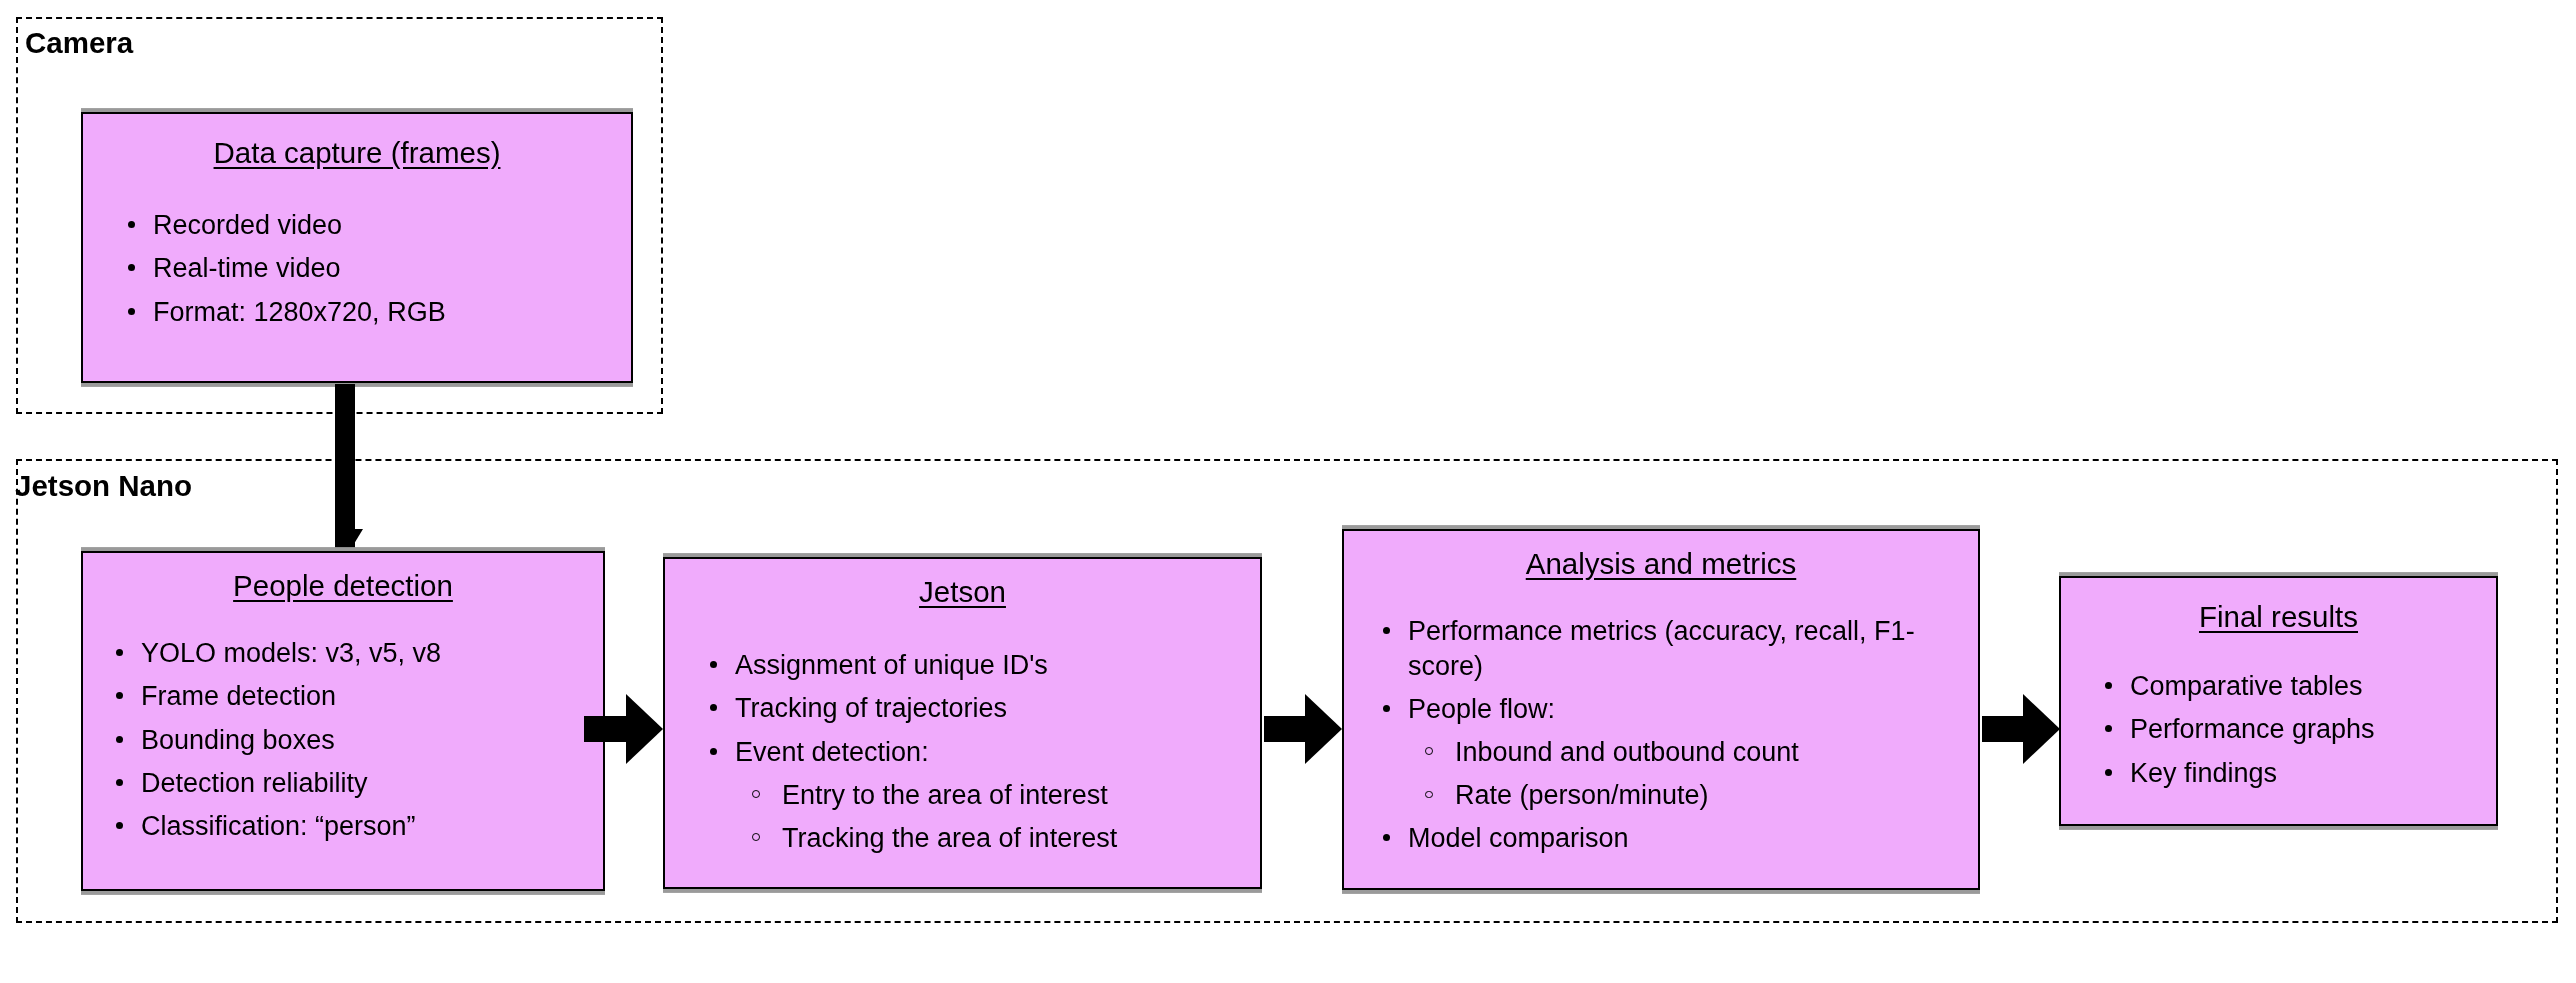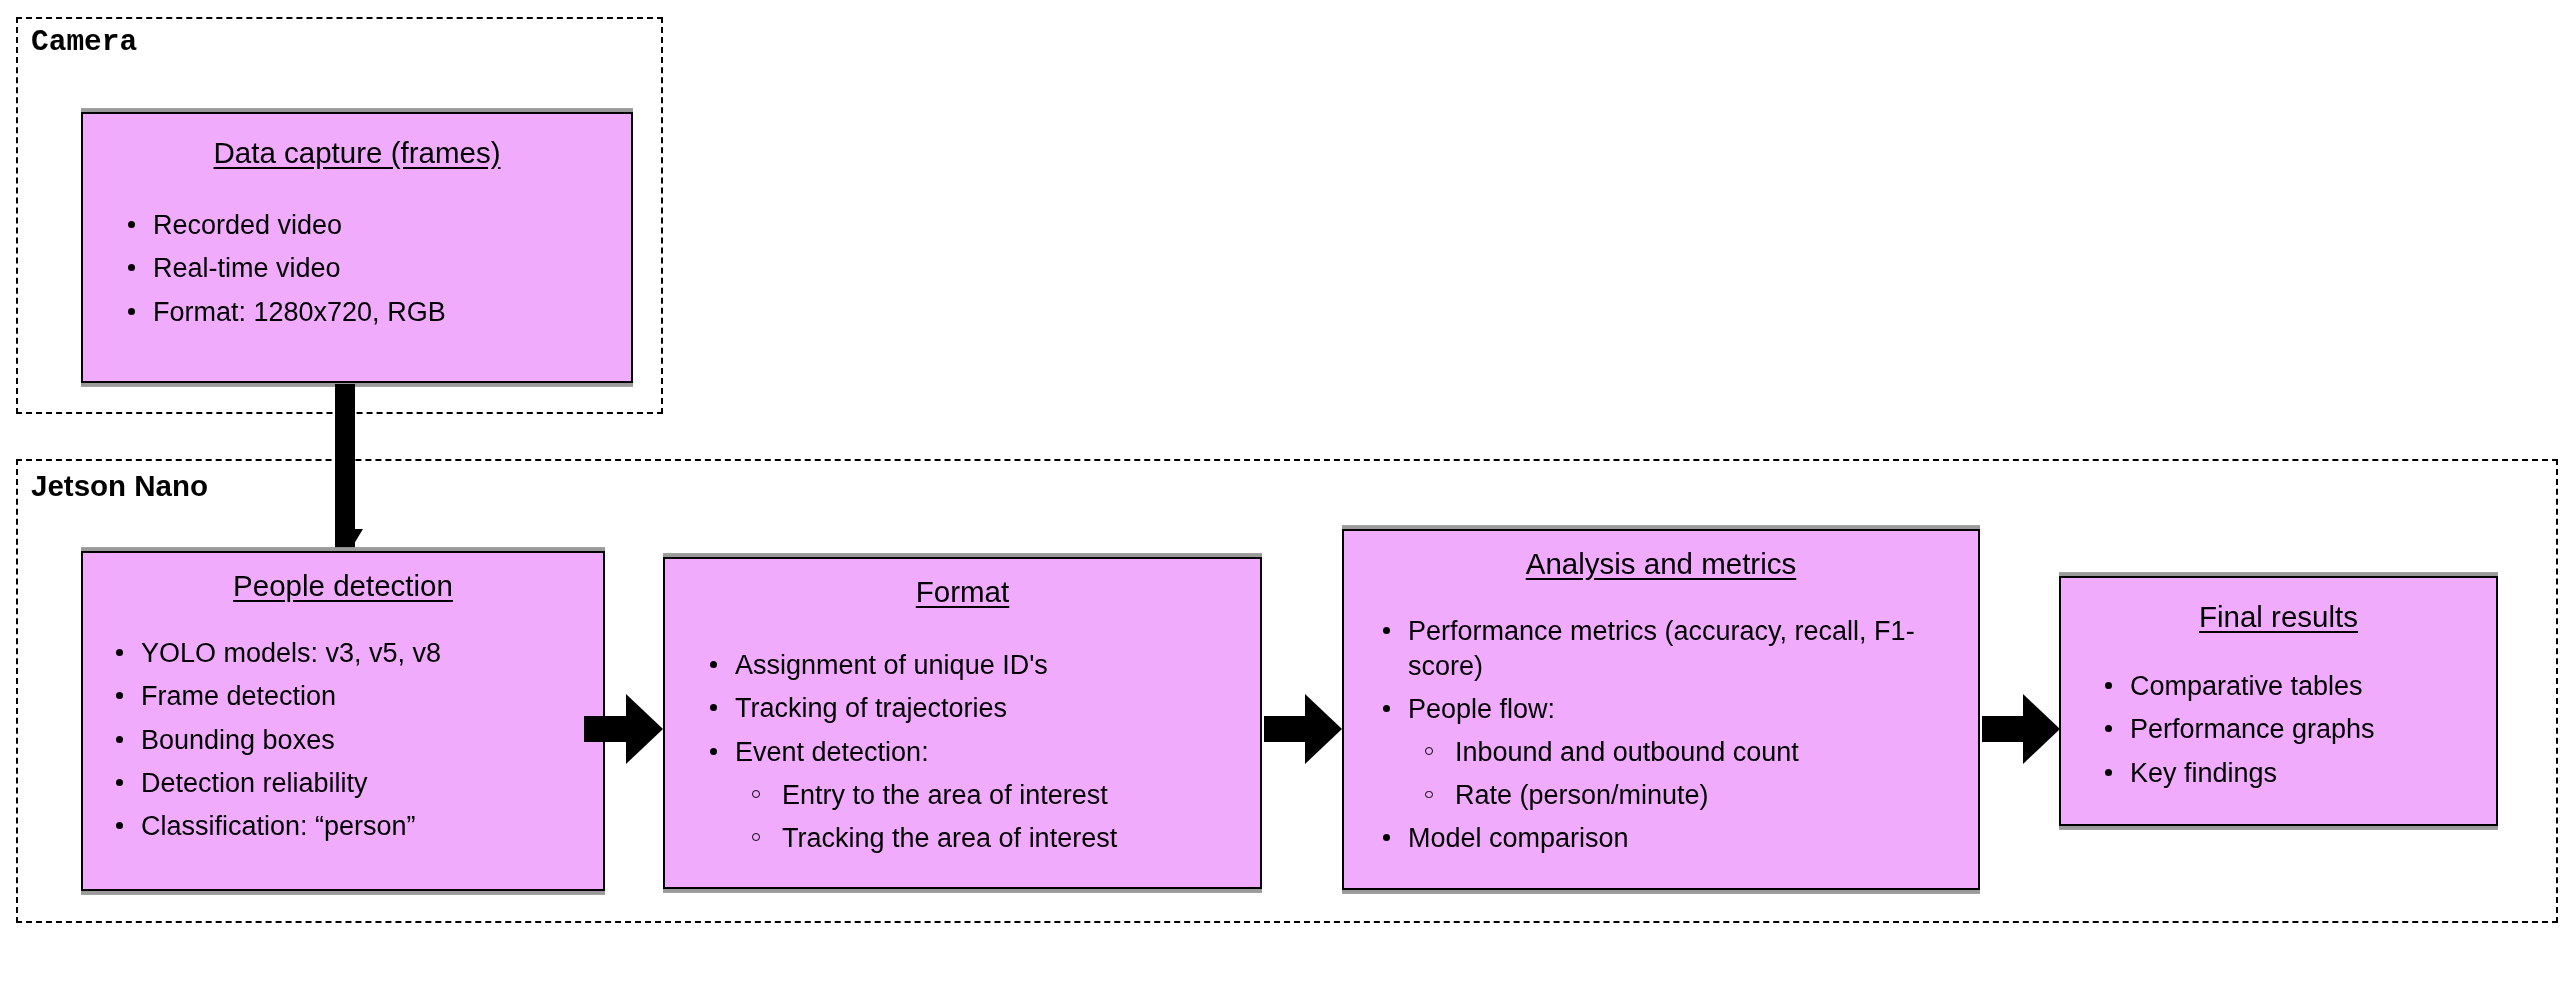--- a/index.html
+++ b/index.html
@@ -151,61 +151,61 @@
     border-bottom: 35px solid transparent;
     border-left: 37px solid #000000;
   }
 </style>
 </head>
 <body>
 
 <div id="canvas">
 
   <div class="group" style="left:15.5px; top:17px; width:647px; height:397px;"></div>
-  <div class="group-title" style="left:31px; top:28px;font-family:Liberation Mono, monospace;">Camera</div>
+  <div class="group-title" style="left:25px; top:28px;">Camera</div>
 
   <div class="box" style="left:81px; top:112px; width:552px; height:271px;">
     <div class="box-title" style="margin-top:23px;">Data capture (frames)</div>
     <div class="box-body" style="margin-top:39px; padding-left:37px;">
       <ul class="bullets">
         <li>Recorded video</li>
         <li>Real-time video</li>
         <li>Format: 1280x720, RGB</li>
       </ul>
     </div>
   </div>
 
   <div class="arrow-v" style="left:326px; top:384px; width:39px; height:178px;">
     <div class="shaft"></div>
     <div class="head"></div>
   </div>
 
   <div class="group" style="left:15.5px; top:459px; width:2542px; height:464px;"></div>
-  <div class="group-title" style="left:31px; top:471px;">Jetson Nano</div>
+  <div class="group-title" style="left:15px; top:471px;">Jetson Nano</div>
 
   <div class="box" style="left:81px; top:551px; width:524px; height:340px;">
     <div class="box-title" style="margin-top:17px;">People detection</div>
     <div class="box-body" style="margin-top:34px; padding-left:25px; padding-right:11px;">
       <ul class="bullets">
         <li>YOLO models: v3, v5, v8</li>
         <li>Frame detection</li>
         <li>Bounding boxes</li>
         <li>Detection reliability</li>
         <li>Classification: “person”</li>
       </ul>
     </div>
   </div>
 
   <div class="arrow-h" style="left:584px; top:690px; width:79px; height:78px;">
     <div class="shaft" style="width:47px;"></div>
     <div class="head"></div>
   </div>
 
   <div class="box" style="left:663px; top:557px; width:599px; height:332px;">
-    <div class="box-title" style="margin-top:17px;">Format</div>
+    <div class="box-title" style="margin-top:17px;">Jetson</div>
     <div class="box-body" style="margin-top:40px; padding-left:37px; padding-right:4px;">
       <ul class="bullets">
         <li>Assignment of unique ID's</li>
         <li>Tracking of trajectories</li>
         <li>
           <span>Event detection:</span>
           <ul class="subbullets">
             <li>Entry to the area of interest</li>
             <li>Tracking the area of interest</li>
           </ul>

